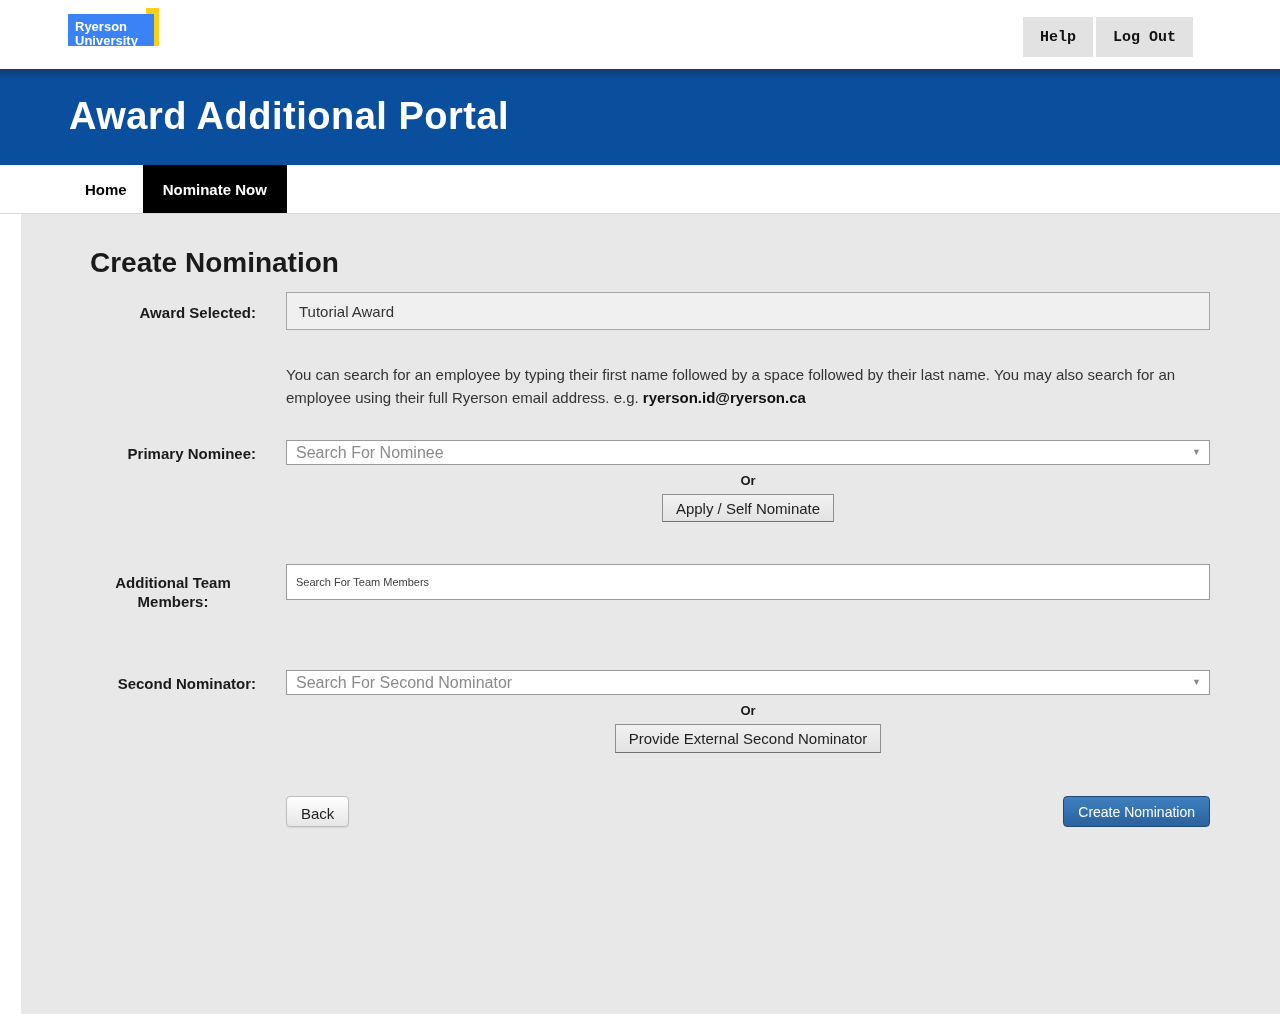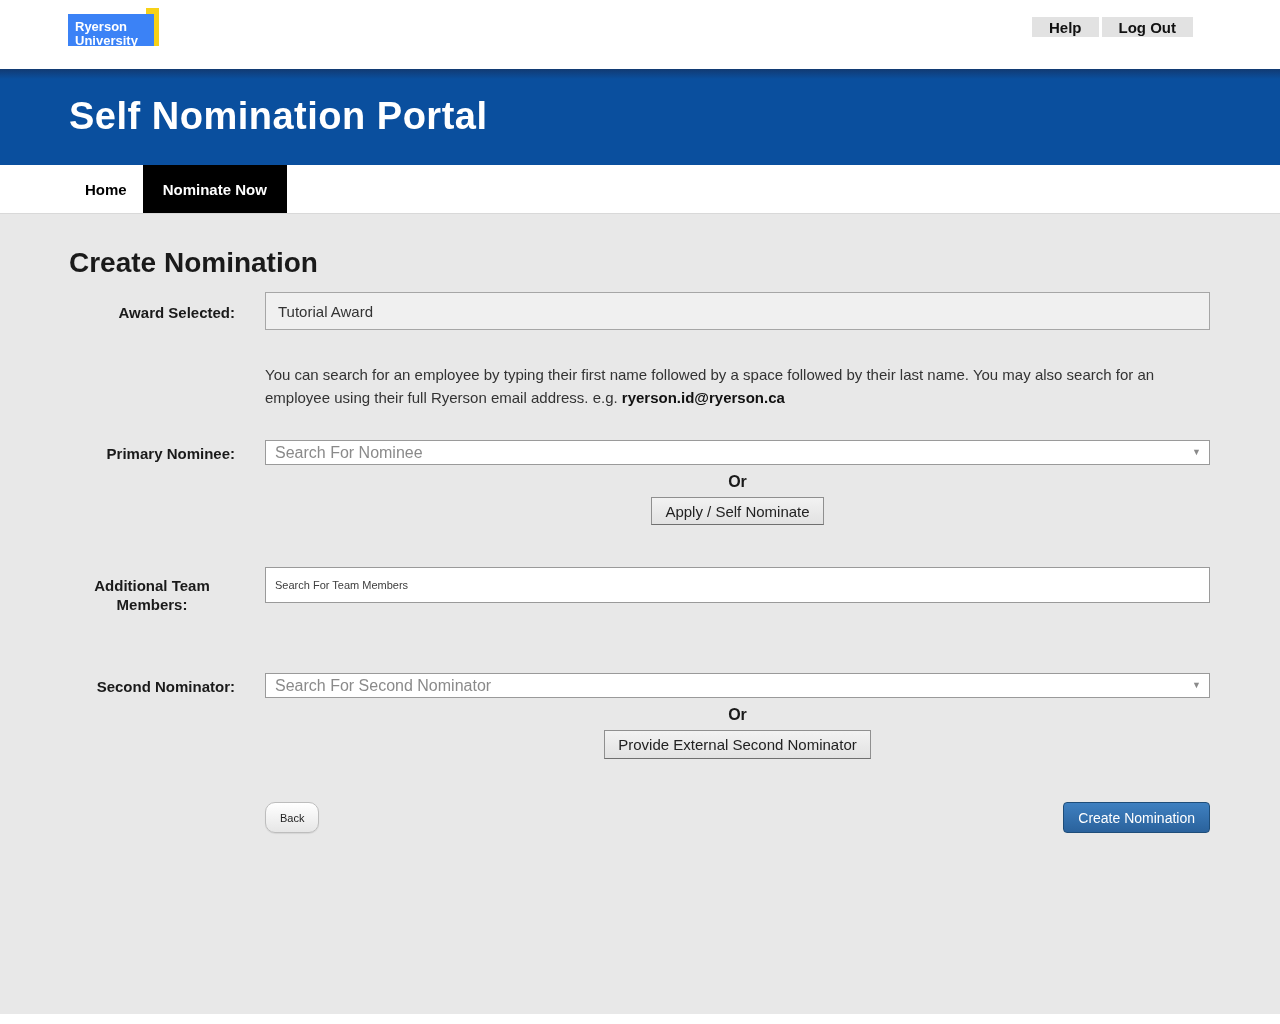--- a/index.html
+++ b/index.html
@@ -5,35 +5,35 @@
   * { margin:0; padding:0; box-sizing:border-box; }
   html,body { width:1280px; height:1024px; background:#ffffff; font-family:"Liberation Sans", sans-serif; }
 
   
   .topbar { height:69px; background:#ffffff; position:relative; }
   .logo { position:absolute; left:68px; top:8px; width:92px; height:47px; }
   .logo-blue { position:absolute; left:0; top:6px; width:86px; height:32px; background:#3b82f6;
                color:#fff; font-weight:bold; font-size:13px; line-height:14px; padding:6px 0 0 7px; }
   .logo-yellow { position:absolute; left:78px; top:0; width:13px; height:38px; background:#f7d117; }
   .top-actions { position:absolute; right:87px; top:17px; display:flex; gap:3px; }
-  .top-btn { background:#e2e2e2; border:none; font-family:Liberation Sans, sans-serif; font-weight:bold; font-size:15px;
-             color:#111; padding:0 17px; height:20px; display:flex; align-items:center; cursor:pointer; }
+  .top-btn { background:#e2e2e2; border:none; font-family:Liberation Mono, monospace; font-weight:bold; font-size:15px;
+             color:#111; padding:0 17px; height:40px; display:flex; align-items:center; cursor:pointer; }
 
   
   .banner { height:96px; background:linear-gradient(to bottom, #123a72 0px, #0a4f9e 10px, #0a4f9e 100%);
             padding:26px 0 0 69px; }
   .banner h1 { color:#ffffff; font-size:38px; font-weight:bold; letter-spacing:0.5px; }
 
   
   .nav { height:49px; background:#ffffff; border-bottom:1px solid #d9d9d9; padding-left:69px; display:flex; }
   .nav-item { font-size:15px; font-weight:bold; color:#000; line-height:49px; padding:0 16px; cursor:pointer; }
   .nav-item.active { background:#000000; color:#ffffff; padding:0 20px; }
 
   
-  .main { height:800px; background:#e8e8e8; padding:32px 70px 0 69px; }
+  .main { height:800px; background:#e8e8e8; padding:32px 70px 0 69px;margin-left:21px; }
   .page-title { font-size:28px; font-weight:bold; color:#1a1a1a; line-height:34px; }
 
   .row { display:flex; }
   .label-col { width:166px; text-align:right; margin-right:30px; font-weight:bold; font-size:15px;
                color:#1a1a1a; line-height:19px; }
   .field-col { flex:1; }
 
   .row-award { margin-top:12px; }
   .row-award .label-col { padding-top:11px; }
   .award-input { width:100%; height:38px; background:#f0f0f0; border:1px solid #a6a6a6;
@@ -44,37 +44,37 @@
 
   .row-primary { margin-top:31px; }
   .row-primary .label-col, .row-second .label-col { padding-top:4px; }
 
   .dd-wrap { position:relative; }
   .dd-input { width:100%; height:25px; background:#ffffff; border:1px solid #9a9a9a;
               font-family:inherit; font-size:16px; padding:0 22px 0 9px; color:#333; }
   .dd-input.light::placeholder { color:#8a8a8a; opacity:1; }
   .dd-arrow { position:absolute; right:9px; top:7px; font-size:9px; color:#8a8a8a; pointer-events:none; line-height:11px; }
 
-  .or-line { text-align:center; font-size:16px; font-weight:bold; color:#1a1a1a; margin-top:8px; }
+  .or-line { text-align:center; font-size:13px; font-weight:bold; color:#1a1a1a; margin-top:8px; }
   .center-btn-line { text-align:center; margin-top:6px; }
   .btn-gray { background:linear-gradient(#f2f2f2,#e2e2e2); border:1px solid #8f8f8f; border-bottom-color:#6f6f6f;
               font-family:inherit; font-size:15px; color:#222; height:28px; padding:0 13px; cursor:pointer; }
 
   .row-team { margin-top:42px; }
   .row-team .label-col { padding-top:9px;text-align:center; }
   .team-input { width:100%; height:36px; background:#ffffff; border:1px solid #9a9a9a;
                 font-family:inherit; font-size:11px; padding:0 9px; color:#333; }
   .team-input::placeholder { color:#3d3d3d; opacity:1; }
 
   .row-second { margin-top:59px; }
   .btn-provide { height:29px; }
 
   .actions { margin:43px 0 0 196px; display:flex; justify-content:space-between; align-items:center; }
-  .btn-back { background:linear-gradient(#ffffff,#e6e6e6); border:1px solid #bdbdbd; border-radius:10px;
-              font-family:inherit; font-size:11px; color:#222; height:31px; padding:8px 14px; cursor:pointer;
+  .btn-back { background:linear-gradient(#ffffff,#e6e6e6); border:1px solid #bdbdbd; border-radius:4px;
+              font-family:inherit; font-size:15px; color:#222; height:31px; padding:8px 14px; cursor:pointer;
               box-shadow:0 1px 1px rgba(0,0,0,0.08); }
   .btn-create { background:linear-gradient(#3f80c0,#2a629c); border:1px solid #1e4d79; border-radius:4px;
                 font-family:inherit; font-size:14px; color:#ffffff; height:31px; padding:0 14px; cursor:pointer; }
 </style>
 </head>
 <body>
 
 <div class="topbar">
   <div class="logo">
     <div class="logo-yellow"></div>
@@ -83,21 +83,21 @@
       <div>University</div>
     </div>
   </div>
   <div class="top-actions">
     <button class="top-btn">Help</button>
     <button class="top-btn">Log Out</button>
   </div>
 </div>
 
 <div class="banner">
-  <h1>Self Nomination Portal</h1>
+  <h1>Award Additional Portal</h1>
 </div>
 
 <div class="nav">
   <div class="nav-item">Home</div>
   <div class="nav-item active">Nominate Now</div>
 </div>
 
 <div class="main">
   <h2 class="page-title">Create Nomination</h2>
 

